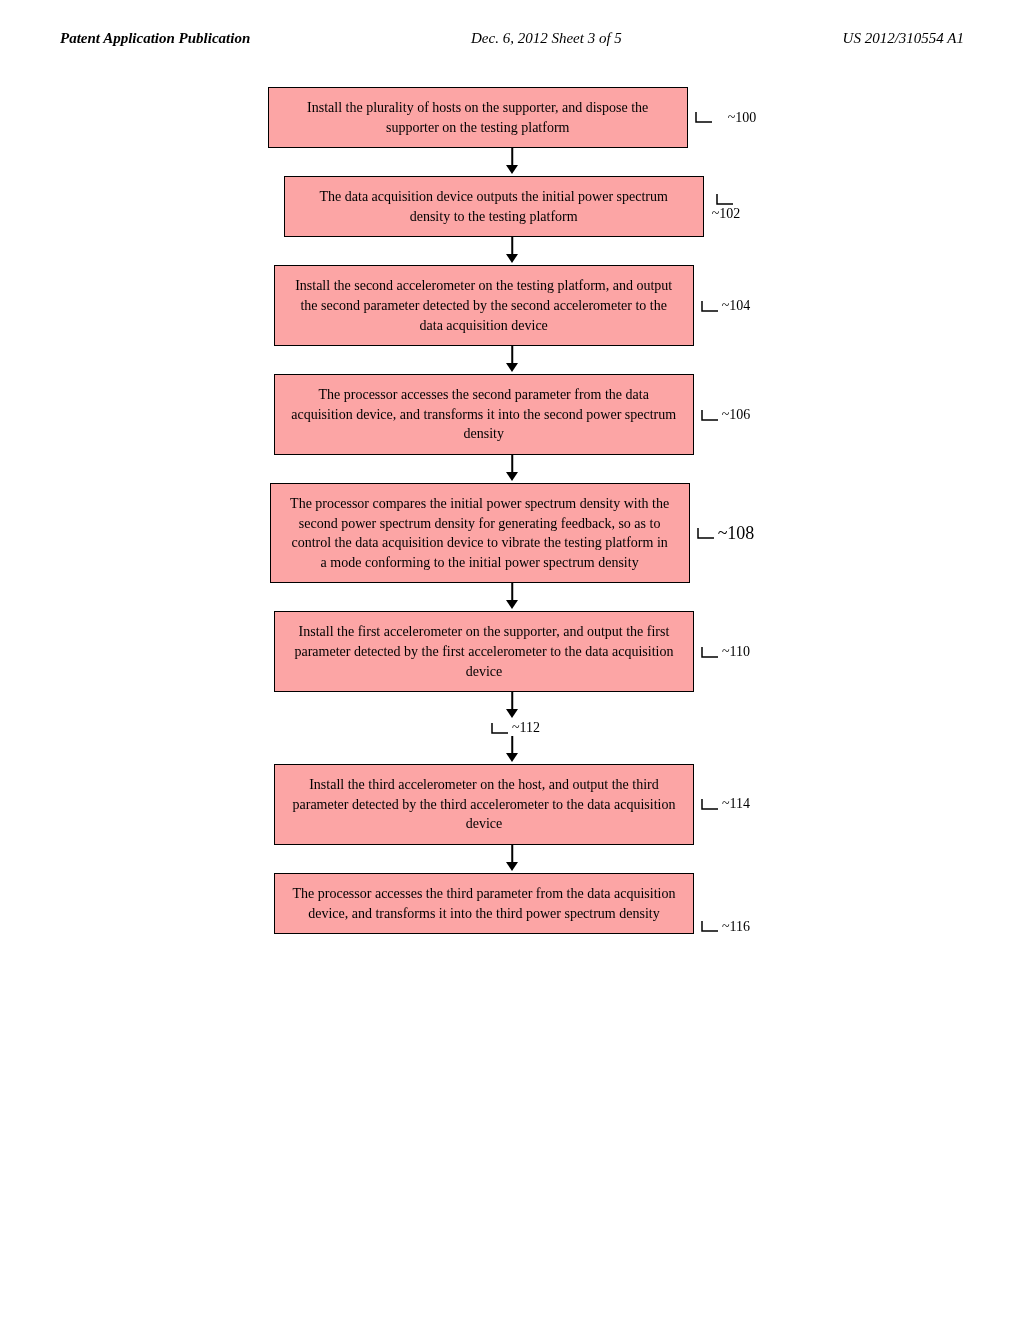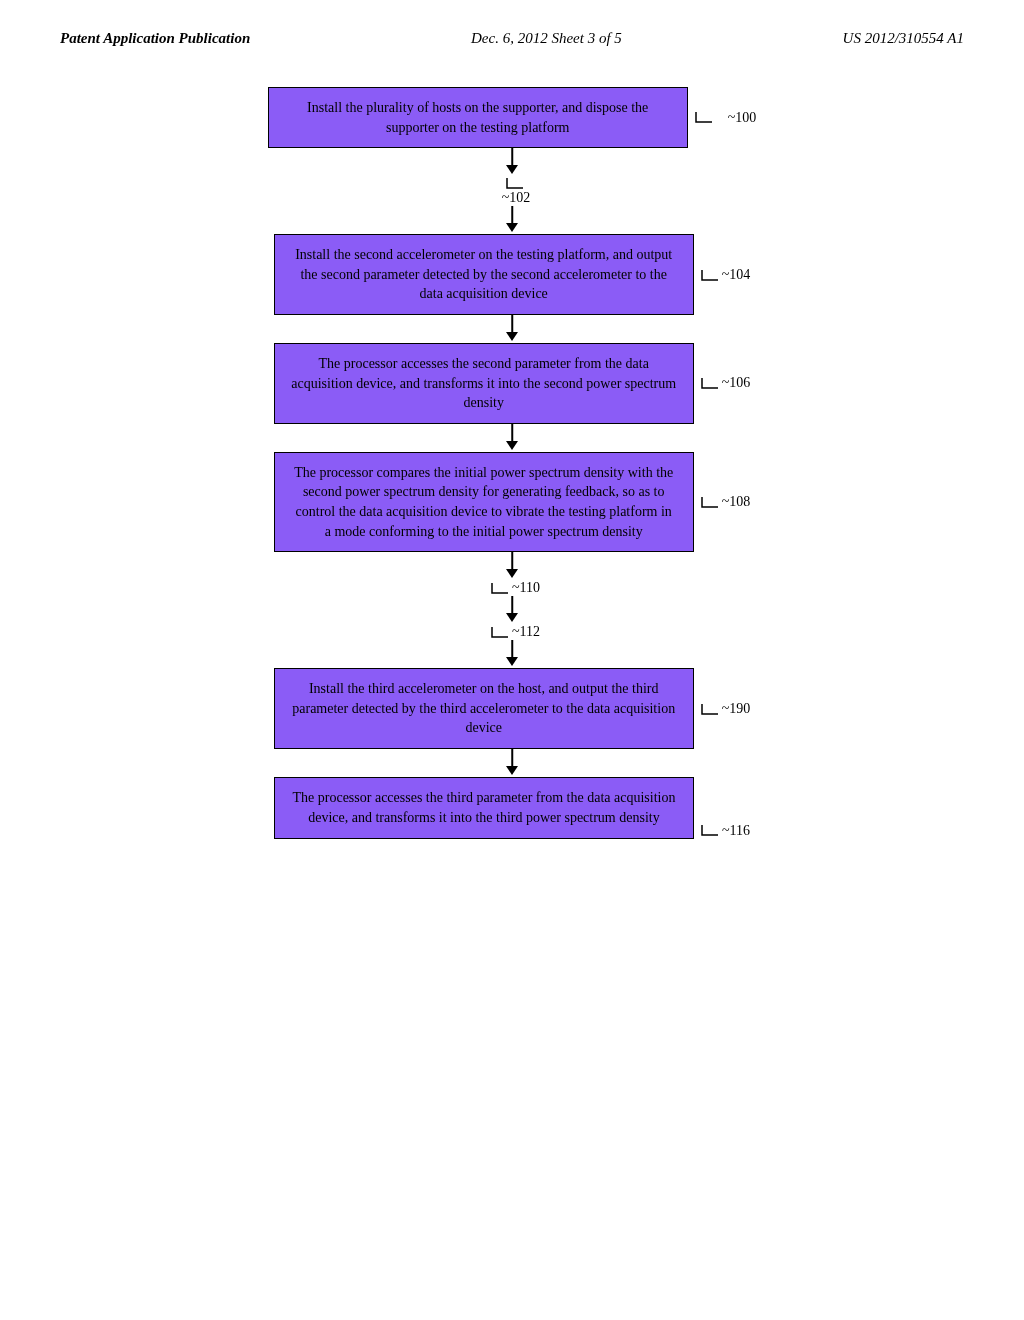--- a/index.html
+++ b/index.html
@@ -42,21 +42,21 @@
       gap: 0;
       margin-top: 10px;
     }
     .flow-box {
       border: 1.5px solid #000;
       padding: 10px 16px;
       text-align: center;
       font-size: 14px;
       line-height: 1.4;
       width: 420px;
-      background: #8b5cf6;
+      background: #fca5a5;
     }
     .arrow-down {
       width: 420px;
       display: flex;
       justify-content: center;
       align-items: center;
       height: 28px;
       position: relative;
     }
     .arrow-down::before {
@@ -111,20 +111,21 @@
         <div class="flow-box">Install the plurality of hosts on the supporter, and dispose the supporter on the testing platform</div>
         <div style="display: flex; margin-left: 6px; gap: 12px;">
           <svg width="20" height="14" viewBox="0 0 20 14">
             <path d="M2,2 L2,12 L18,12" fill="none" stroke="#000" stroke-width="1.5"></path>
           </svg>
           <span style="font-size: 14px; margin-left: 2px;">~100</span>
         </div>
       </div>
       <div class="arrow-down"></div>
       <div class="row-with-label">
+        <div class="flow-box">The data acquisition device outputs the initial power spectrum density to the testing platform</div>
         <div style="display: flex; align-items: center; margin-left: 6px; flex-direction: column;">
           <svg width="20" height="14" viewBox="0 0 20 14">
             <path d="M2,2 L2,12 L18,12" fill="none" stroke="#000" stroke-width="1.5"></path>
           </svg>
           <span style="font-size: 14px; margin-left: 2px;">~102</span>
         </div>
       </div>
       <div class="arrow-down"></div>
       <div class="row-with-label">
         <div class="flow-box">Install the second accelerometer on the testing platform, and output the second parameter detected by the second accelerometer to the data acquisition device</div>
@@ -145,25 +146,26 @@
           <span style="font-size: 14px; margin-left: 2px;">~106</span>
         </div>
       </div>
       <div class="arrow-down"></div>
       <div class="row-with-label">
         <div class="flow-box">The processor compares the initial power spectrum density with the second power spectrum density for generating feedback, so as to control the data acquisition device to vibrate the testing platform in a mode conforming to the initial power spectrum density</div>
         <div style="display: flex; align-items: center; margin-left: 6px;">
           <svg width="20" height="14" viewBox="0 0 20 14">
             <path d="M2,2 L2,12 L18,12" fill="none" stroke="#000" stroke-width="1.5"></path>
           </svg>
-          <span style="font-size: 14px; margin-left: 2px;">~108</span>
-        </div>
-      </div>
-      <div class="arrow-down"></div>
-      <div class="row-with-label">
+          <span style="font-size: 18px; margin-left: 2px;">~108</span>
+        </div>
+      </div>
+      <div class="arrow-down"></div>
+      <div class="row-with-label">
+        <div class="flow-box">Install the first accelerometer on the supporter, and output the first parameter detected by the first accelerometer to the data acquisition device</div>
         <div style="display: flex; align-items: center; margin-left: 6px;">
           <svg width="20" height="14" viewBox="0 0 20 14">
             <path d="M2,2 L2,12 L18,12" fill="none" stroke="#000" stroke-width="1.5"></path>
           </svg>
           <span style="font-size: 14px; margin-left: 2px;">~110</span>
         </div>
       </div>
       <div class="arrow-down"></div>
       <div class="row-with-label">
         <div style="display: flex; align-items: center; margin-left: 6px;">
@@ -173,21 +175,21 @@
           <span style="font-size: 14px; margin-left: 2px;">~112</span>
         </div>
       </div>
       <div class="arrow-down"></div>
       <div class="row-with-label">
         <div class="flow-box">Install the third accelerometer on the host, and output the third parameter detected by the third accelerometer to the data acquisition device</div>
         <div style="display: flex; align-items: center; margin-left: 6px;">
           <svg width="20" height="14" viewBox="0 0 20 14">
             <path d="M2,2 L2,12 L18,12" fill="none" stroke="#000" stroke-width="1.5"></path>
           </svg>
-          <span style="font-size: 14px; margin-left: 2px;">~190</span>
+          <span style="font-size: 14px; margin-left: 2px;">~114</span>
         </div>
       </div>
       <div class="arrow-down"></div>
       <div class="row-with-label">
         <div class="flow-box">The processor accesses the third parameter from the data acquisition device, and transforms it into the third power spectrum density</div>
         <div style="display: flex; align-items: flex-start; margin-left: 6px; margin-top: 46px;">
           <svg width="20" height="14" viewBox="0 0 20 14">
             <path d="M2,2 L2,12 L18,12" fill="none" stroke="#000" stroke-width="1.5"></path>
           </svg>
           <span style="font-size: 14px; margin-left: 2px;">~116</span>

